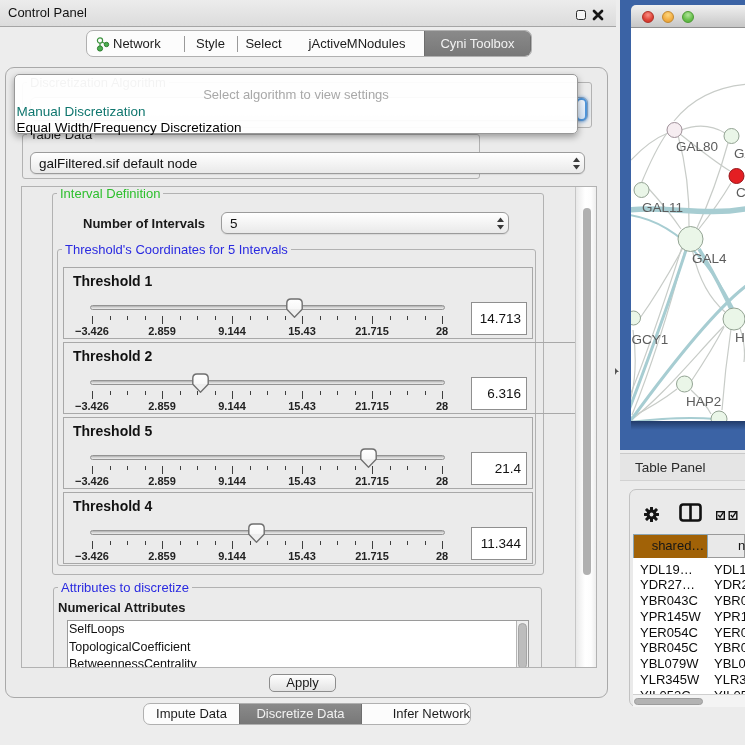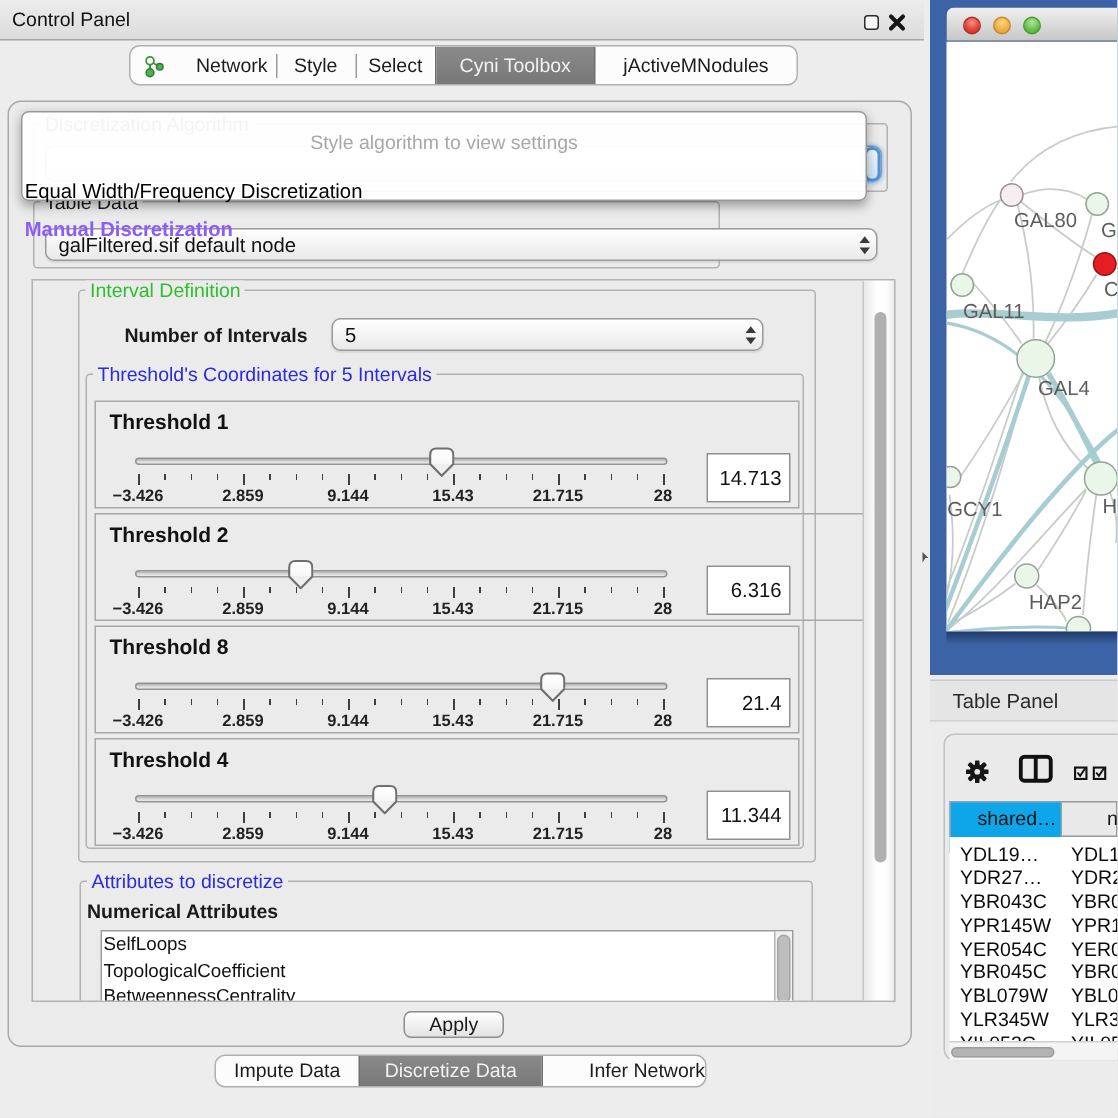--- a/index.html
+++ b/index.html
@@ -30,31 +30,31 @@
   <span style="position:absolute;left:8px;top:5px;font-size:13px;color:#111;">Control Panel</span>
   <div style="position:absolute;left:576px;top:10px;width:10px;height:10px;border:1.7px solid #2b2b2b;border-radius:2.5px;background:#f5f5f5;"></div>
   <svg style="position:absolute;left:592px;top:9px;" width="12" height="12" viewBox="0 0 12 12">
       <path d="M2 2 L10 10 M10 2 L2 10" stroke="#161616" stroke-width="2.7" stroke-linecap="round"></path>
     </svg>
 </div>
 
 <div class="abs" style="left:5px;top:67px;width:603px;height:631px;background:#ebebeb;border:1px solid #a9a9a9;border-radius:9px;"></div>
 
 <div class="tabbar" style="left:86px;top:30px;height:27px;">
-  <div class="tab" style="width:97px;position:relative;padding-left:38px;text-align:center;">
+  <div class="tab" style="width:97px;position:relative;padding-left:26px;text-align:left;">
     <svg style="position:absolute;left:9px;top:6px;" width="14" height="15" viewBox="0 0 14 15">
       <path d="M4 4 L4 11 M4 4 L10 7" stroke="#3f9440" stroke-width="1.3" fill="none"></path>
       <circle cx="4" cy="3.5" r="2.6" fill="#ffffff" stroke="#3f9440" stroke-width="1.2"></circle>
       <circle cx="4" cy="11.5" r="2.6" fill="#4caf50" stroke="#2f7d32" stroke-width="1"></circle>
       <circle cx="10.5" cy="7.5" r="2.2" fill="#4caf50" stroke="#2f7d32" stroke-width="1"></circle>
     </svg>Network</div>
   <div class="tab sep" style="width:53px;">Style</div>
   <div class="tab sep" style="width:53px;">Select</div>
+  <div class="tab" style="width:134px;">jActiveMNodules</div>
   <div class="tab sel" style="width:107px;">Cyni Toolbox</div>
-  <div class="tab" style="width:134px;">jActiveMNodules</div>
 </div>
 
 <div class="groupbox" style="left:22px;top:82px;width:570px;height:46px;">
   <span class="gtitle">Discretization Algorithm</span>
 </div>
 
 <div class="combo" style="left:30px;top:97px;width:558px;height:24px;"></div>
 
 <div class="abs" style="left:576px;top:97.5px;width:10.5px;height:23px;border-radius:5px;border:2px solid #4f94d8;background:linear-gradient(#eef5fd,#d3e4f7);box-shadow:0 0 3px 1.5px rgba(92,154,222,0.6);"></div>
 
@@ -171,21 +171,21 @@
               <stop offset="0.55" stop-color="#f7f7f7"></stop>
               <stop offset="0.56" stop-color="#ededed"></stop>
               <stop offset="1" stop-color="#f2f2f2"></stop>
             </linearGradient>
           </defs>
           <path d="M0.8 5.3 Q0.8 1 5 1 L12 1 Q16.2 1 16.2 5.3 L16.2 11.3 L8.5 19.2 L0.8 11.3 Z" fill="url(#tg1)" stroke="#6f6f6f" stroke-width="1.4"></path>
         </svg>
         <div class="numbox">6.316</div>
       </div>
     <div id="t3" class="abs thrp" style="left:41px;top:230px;width:470px;height:72px;border:1px solid #a8a8a8;">
-        <div class="thr-label">Threshold 8</div>
+        <div class="thr-label">Threshold 5</div>
         <div class="track"></div>
         <svg style="position:absolute;left:0;top:0;" width="473" height="72" viewBox="0 0 473 72" shape-rendering="crispEdges">
           <line x1="28.5" y1="48" x2="28.5" y2="55.5" stroke="#3f3f3f" stroke-width="1"></line>
           <line x1="46" y1="48" x2="46" y2="52" stroke="#3f3f3f" stroke-width="1"></line>
           <line x1="63.5" y1="48" x2="63.5" y2="52" stroke="#3f3f3f" stroke-width="1"></line>
           <line x1="81" y1="48" x2="81" y2="52" stroke="#3f3f3f" stroke-width="1"></line>
           <line x1="98.5" y1="48" x2="98.5" y2="55.5" stroke="#3f3f3f" stroke-width="1"></line>
           <line x1="116" y1="48" x2="116" y2="52" stroke="#3f3f3f" stroke-width="1"></line>
           <line x1="133.5" y1="48" x2="133.5" y2="52" stroke="#3f3f3f" stroke-width="1"></line>
           <line x1="151" y1="48" x2="151" y2="52" stroke="#3f3f3f" stroke-width="1"></line>
@@ -287,22 +287,22 @@
 
 <div class="abs" style="left:269px;top:674px;width:67px;height:18px;border:1px solid #8d8d8d;border-radius:5px;background:linear-gradient(#fefefe,#e3e3e3);text-align:center;line-height:16px;font-size:13px;">Apply</div>
 
 <div class="tabbar" style="left:143px;top:703px;height:22px;">
   <div class="tab" style="width:95px;line-height:20px;">Impute Data</div>
   <div class="tab sel" style="width:123px;line-height:20px;">Discretize Data</div>
   <div class="tab" style="width:108px;line-height:20px;text-align:right;">Infer Network</div>
 </div>
 
 <div class="abs" style="left:14px;top:74px;width:564px;height:60px;background:rgba(255,255,255,0.95);border:1px solid #989898;border-radius:5px;box-shadow:0 3px 7px rgba(0,0,0,0.35);z-index:30;">
-  <div style="position:absolute;left:0;top:12px;width:100%;text-align:center;color:#a8a8a8;font-size:13px;">Style algorithm to view settings</div>
-  <div style="position:absolute;left:1.5px;top:29px;font-weight:bold;color:#8b5cf6;font-size:13.5px;margin-top:41px;">Manual Discretization</div>
+  <div style="position:absolute;left:0;top:12px;width:100%;text-align:center;color:#a8a8a8;font-size:13px;">Select algorithm to view settings</div>
+  <div style="position:absolute;left:1.5px;top:29px;font-weight:normal;color:#0f766e;font-size:13.5px;">Manual Discretization</div>
   <div style="position:absolute;left:1.5px;top:44.5px;color:#000;font-size:13.5px;">Equal Width/Frequency Discretization</div>
 </div>
 
 <svg class="abs" style="left:614px;top:367px;" width="7" height="9" viewBox="0 0 7 9">
     <path d="M1 8 L1 1 L5 5 L3 5 Z" fill="#555"></path>
   </svg>
 
 <div class="abs" style="left:620px;top:0;width:125px;height:450px;background:#3b63a5;"></div>
 
 <div class="abs" style="left:631px;top:5px;width:114px;height:23px;border-radius:5px 0 0 0;background:linear-gradient(#f0f0f0,#c7c7c7);border-bottom:1px solid #8f8f8f;">
@@ -393,21 +393,21 @@
   <rect x="1.5" y="1.5" width="20" height="16" rx="2.5" fill="none" stroke="#111" stroke-width="2.6"></rect>
   <line x1="11.5" y1="1.5" x2="11.5" y2="17.5" stroke="#111" stroke-width="2.6"></line>
 </svg>
 <svg class="abs" style="left:715.5px;top:509.5px;" width="28" height="10" viewBox="0 0 28 10">
     <rect x="0.7" y="1.7" width="7.6" height="7.6" fill="none" stroke="#111" stroke-width="1.4"></rect>
     <path d="M2.3 5 l1.8 2.2 l3.4 -5" fill="none" stroke="#111" stroke-width="1.3"></path>
     <rect x="13.2" y="1.7" width="7.6" height="7.6" fill="none" stroke="#111" stroke-width="1.4"></rect>
     <path d="M14.8 5 l1.8 2.2 l3.4 -5" fill="none" stroke="#111" stroke-width="1.3"></path>
   </svg>
 
-<div class="abs" style="left:633px;top:534px;width:75px;height:35px;background:#0ea5e9;border:1px solid #8ba4b3;text-align:center;line-height:22px;font-size:13px;color:#161616;padding-left:15px;">shared…</div>
+<div class="abs" style="left:633px;top:534px;width:75px;height:35px;background:#a16207;border:1px solid #8ba4b3;text-align:center;line-height:22px;font-size:13px;color:#161616;padding-left:15px;">shared…</div>
 <div class="abs" style="left:708px;top:534px;width:37px;height:24px;background:#e9e9e9;border:1px solid #9a9a9a;border-left:none;font-size:13px;color:#161616;line-height:22px;">
     <span style="position:absolute;left:30px;">na</span>
   </div>
 
 <div class="abs" style="left:633px;top:558px;width:112px;height:135.5px;background:#fff;overflow:hidden;font-size:13px;color:#0c0c0c;">
   <div style="position:absolute;left:7px;top:3.5px;line-height:15.75px;">YDL19…<br>YDR27…<br>YBR043C<br>YPR145W<br>YER054C<br>YBR045C<br>YBL079W<br>YLR345W<br>YIL052C</div>
   <div style="position:absolute;left:81px;top:3.5px;line-height:15.75px;">YDL190W<br>YDR277C<br>YBR043C<br>YPR145W<br>YER054C<br>YBR045C<br>YBL079W<br>YLR345W<br>YIL052C</div>
 </div>
 
 <div class="abs" style="left:633px;top:693.5px;width:112px;height:13px;background:#f4f4f4;border-top:1px solid #cfcfcf;">

